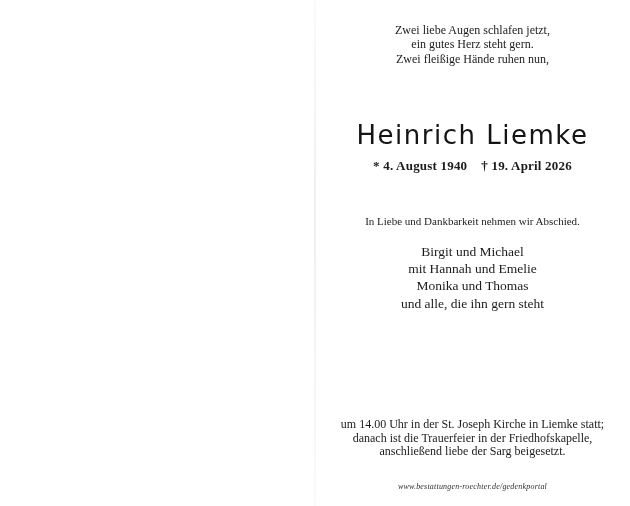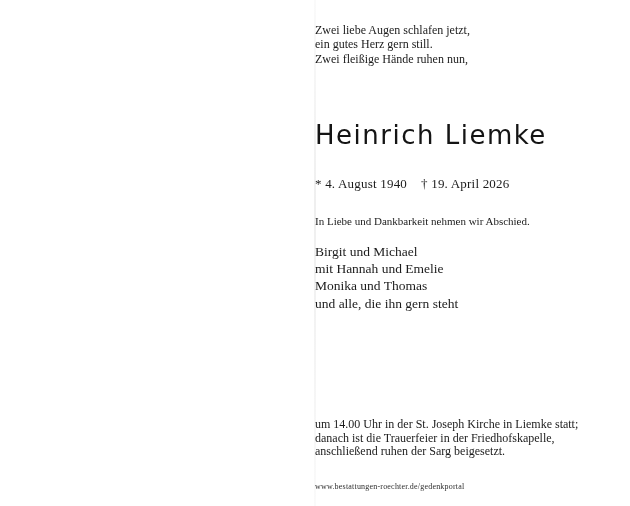--- a/index.html
+++ b/index.html
@@ -29,42 +29,43 @@
   .left-page {
     position: absolute;
     left: 0; top: 0;
     width: 315px; height: 506px;
     background: #ffffff;
   }
   .right-page {
     position: absolute;
     left: 315px; top: 0;
     width: 315px; height: 506px;
+    text-align: center;
   }
   .block { position: absolute; left: 0; width: 100%; }
 
   .poem {
     top: 23px;
     font-size: 12px;
     line-height: 14.3px;
   }
   .deceased-name {
     top: 119px;
     margin: 0;
     font-family: "DejaVu Sans", sans-serif;
     font-weight: 400;
     font-size: 26px;
     letter-spacing: 1.5px;
     line-height: 32px;
     color: #141414;
   }
   .life-dates {
-    top: 176px;
+    top: 158px;
     font-size: 13px;
-    font-weight: normal;
+    font-weight: bold;
     letter-spacing: 0.2px;
   }
   .life-dates .dates-gap { display: inline-block; width: 14px; }
   .farewell {
     top: 215px;
     font-size: 11px;
   }
   .mourners {
     top: 243px;
     font-size: 13.5px;
@@ -73,36 +74,37 @@
   .service {
     top: 418px;
     font-size: 12px;
     line-height: 13.6px;
   }
   .website {
     top: 482px;
     font-size: 8px;
     letter-spacing: 0.2px;
     color: #2e2e2e;
+    font-style: italic;
   }
 </style>
 </head>
 <body>
 
 <div class="card">
 
   <div class="left-page"></div>
 
   <div class="fold-line"></div>
 
   <div class="right-page">
 
     <div class="block poem">
       <div>Zwei liebe Augen schlafen jetzt,</div>
-      <div>ein gutes Herz gern still.</div>
+      <div>ein gutes Herz steht gern.</div>
       <div>Zwei fleißige Hände ruhen nun,</div>
     </div>
 
     <h1 class="block deceased-name">Heinrich Liemke</h1>
 
     <div class="block life-dates">
       <span>* 4. August 1940</span><span class="dates-gap"></span><span>† 19. April 2026</span>
     </div>
 
     <div class="block farewell">In Liebe und Dankbarkeit nehmen wir Abschied.</div>
@@ -110,19 +112,19 @@
     <div class="block mourners">
       <div>Birgit und Michael</div>
       <div>mit Hannah und Emelie</div>
       <div>Monika und Thomas</div>
       <div>und alle, die ihn gern steht</div>
     </div>
 
     <div class="block service">
       <div>um 14.00 Uhr in der St. Joseph Kirche in Liemke statt;</div>
       <div>danach ist die Trauerfeier in der Friedhofskapelle,</div>
-      <div>anschließend ruhen der Sarg beigesetzt.</div>
+      <div>anschließend liebe der Sarg beigesetzt.</div>
     </div>
 
     <div class="block website">www.bestattungen-roechter.de/gedenkportal</div>
 
   </div>
 </div>
 
 </body></html>

